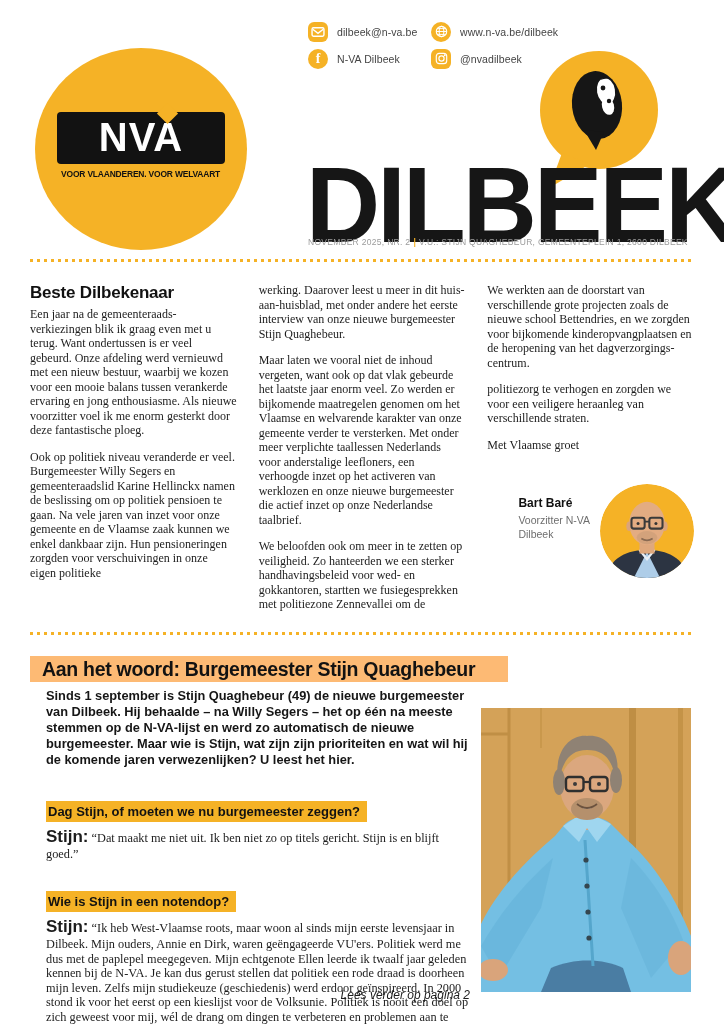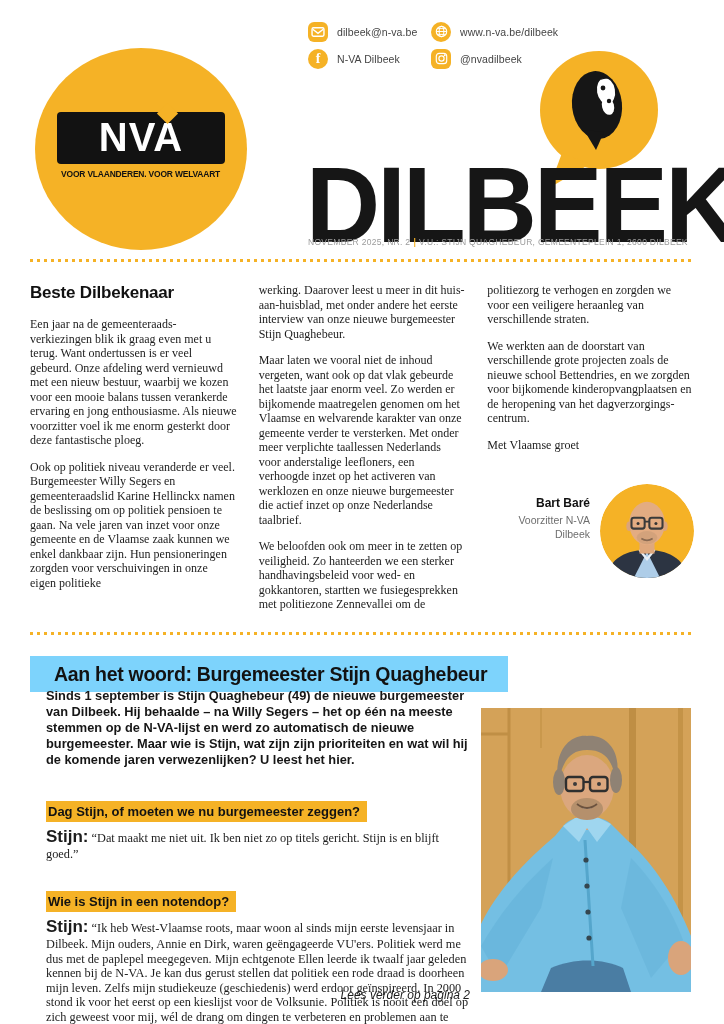--- a/index.html
+++ b/index.html
@@ -55,34 +55,34 @@
     letter-spacing:0.3px; white-space:nowrap;
   }
   .issue-line .pipe { color:#F5B226; font-weight:bold; padding:0 3px; }
   .dotted { position:absolute; left:30px; width:664px; height:3px;
     background-image:repeating-linear-gradient(90deg,#F5B226 0 3px,transparent 3px 7px); }
   .dotted.d1 { top:259px; }
   .dotted.d2 { top:632px; }
   
   .letter { position:absolute; left:30px; top:283px; width:664px; display:flex; gap:22px; }
   .letter .col { width:207px; }
-  .letter h2 { font-size:17px; font-weight:bold; color:#111; margin-bottom:14px; letter-spacing:-0.2px; }
+  .letter h2 { font-size:17px; font-weight:bold; color:#111; margin-bottom:4px; letter-spacing:-0.2px; }
   .letter p {
     font-family:"Liberation Serif", serif; font-size:12px;
     line-height:1.21; color:#1c1c1c; margin-bottom:12px;
   }
   .signature { display:flex; justify-content:flex-end; align-items:flex-start; gap:10px; margin-top:32px; }
-  .sig-text { text-align:right; padding-top:12px; }
+  .sig-text { text-align:left; padding-top:12px; }
   .sig-name { font-size:12px; font-weight:bold; color:#111; margin-bottom:3px; }
   .sig-role { font-size:10.5px; color:#6e6e6e; line-height:1.35; }
   .bart-photo { width:94px; height:94px; border-radius:50%; overflow:hidden; flex:0 0 94px; }
   
   .banner {
-    position:absolute; left:30px; top:656px; width:478px; height:36px;
-    background:#7dd3fc; display:flex; align-items:center; padding-left:24px;
+    position:absolute; left:30px; top:656px; width:478px; height:26px;
+    background:#fdba74; display:flex; align-items:center; padding-left:12px;
   }
   .banner span { font-size:19.5px; font-weight:bold; color:#121212; letter-spacing:-0.3px; }
   .interview { position:absolute; left:46px; top:688px; width:428px; }
   .intro { font-size:12.8px; font-weight:bold; line-height:1.26; color:#161616; margin-bottom:16px; }
   .q-head {
     display:inline-block; background:#F5B226; color:#121212; font-weight:bold;
     font-size:13px; padding:3px 7px 3px 2px; margin-bottom:5px;margin-top:16px;
   }
   .answer {
     font-family:"Liberation Serif", serif; font-size:12.3px; line-height:1.18;
@@ -178,22 +178,22 @@
       <h2>Beste Dilbekenaar</h2>
       <p>Een jaar na de gemeenteraads-verkiezingen blik ik graag even met u terug. Want ondertussen is er veel gebeurd. Onze afdeling werd vernieuwd met een nieuw bestuur, waarbij we kozen voor een mooie balans tussen verankerde ervaring en jong enthousiasme. Als nieuwe voorzitter voel ik me enorm gesterkt door deze fantastische ploeg.</p>
       <p>Ook op politiek niveau veranderde er veel. Burgemeester Willy Segers en gemeenteraadslid Karine Hellinckx namen de beslissing om op politiek pensioen te gaan. Na vele jaren van inzet voor onze gemeente en de Vlaamse zaak kunnen we enkel dankbaar zijn. Hun pensioneringen zorgden voor verschuivingen in onze eigen politieke</p>
     </div>
     <div class="col">
       <p>werking. Daarover leest u meer in dit huis-aan-huisblad, met onder andere het eerste interview van onze nieuwe burgemeester Stijn Quaghebeur.</p>
       <p>Maar laten we vooral niet de inhoud vergeten, want ook op dat vlak gebeurde het laatste jaar enorm veel. Zo werden er bijkomende maatregelen genomen om het Vlaamse en welvarende karakter van onze gemeente verder te versterken. Met onder meer verplichte taallessen Nederlands voor anderstalige leefloners, een verhoogde inzet op het activeren van werklozen en onze nieuwe burgemeester die actief inzet op onze Nederlandse taalbrief.</p>
       <p>We beloofden ook om meer in te zetten op veiligheid. Zo hanteerden we een sterker handhavingsbeleid voor wed- en gokkantoren, startten we fusiegesprekken met politiezone Zennevallei om de</p>
     </div>
     <div class="col">
+      <p>We werkten aan de doorstart van verschillende grote projecten zoals de nieuwe school Bettendries, en we zorgden voor bijkomende kinderopvangplaatsen en de heropening van het dagverzorgings-centrum.</p>
       <p>politiezorg te verhogen en zorgden we voor een veiligere heraanleg van verschillende straten.</p>
-      <p>We werkten aan de doorstart van verschillende grote projecten zoals de nieuwe school Bettendries, en we zorgden voor bijkomende kinderopvangplaatsen en de heropening van het dagverzorgings-centrum.</p>
       <p>Met Vlaamse groet</p>
       <div class="signature">
         <div class="sig-text">
           <div class="sig-name">Bart Baré</div>
           <div class="sig-role">Voorzitter N-VA</div>
           <div class="sig-role">Dilbeek</div>
         </div>
         <div class="bart-photo">
           <svg width="94" height="94" viewBox="0 0 100 100">
             <circle cx="50" cy="50" r="50" fill="#F5B226"></circle>

